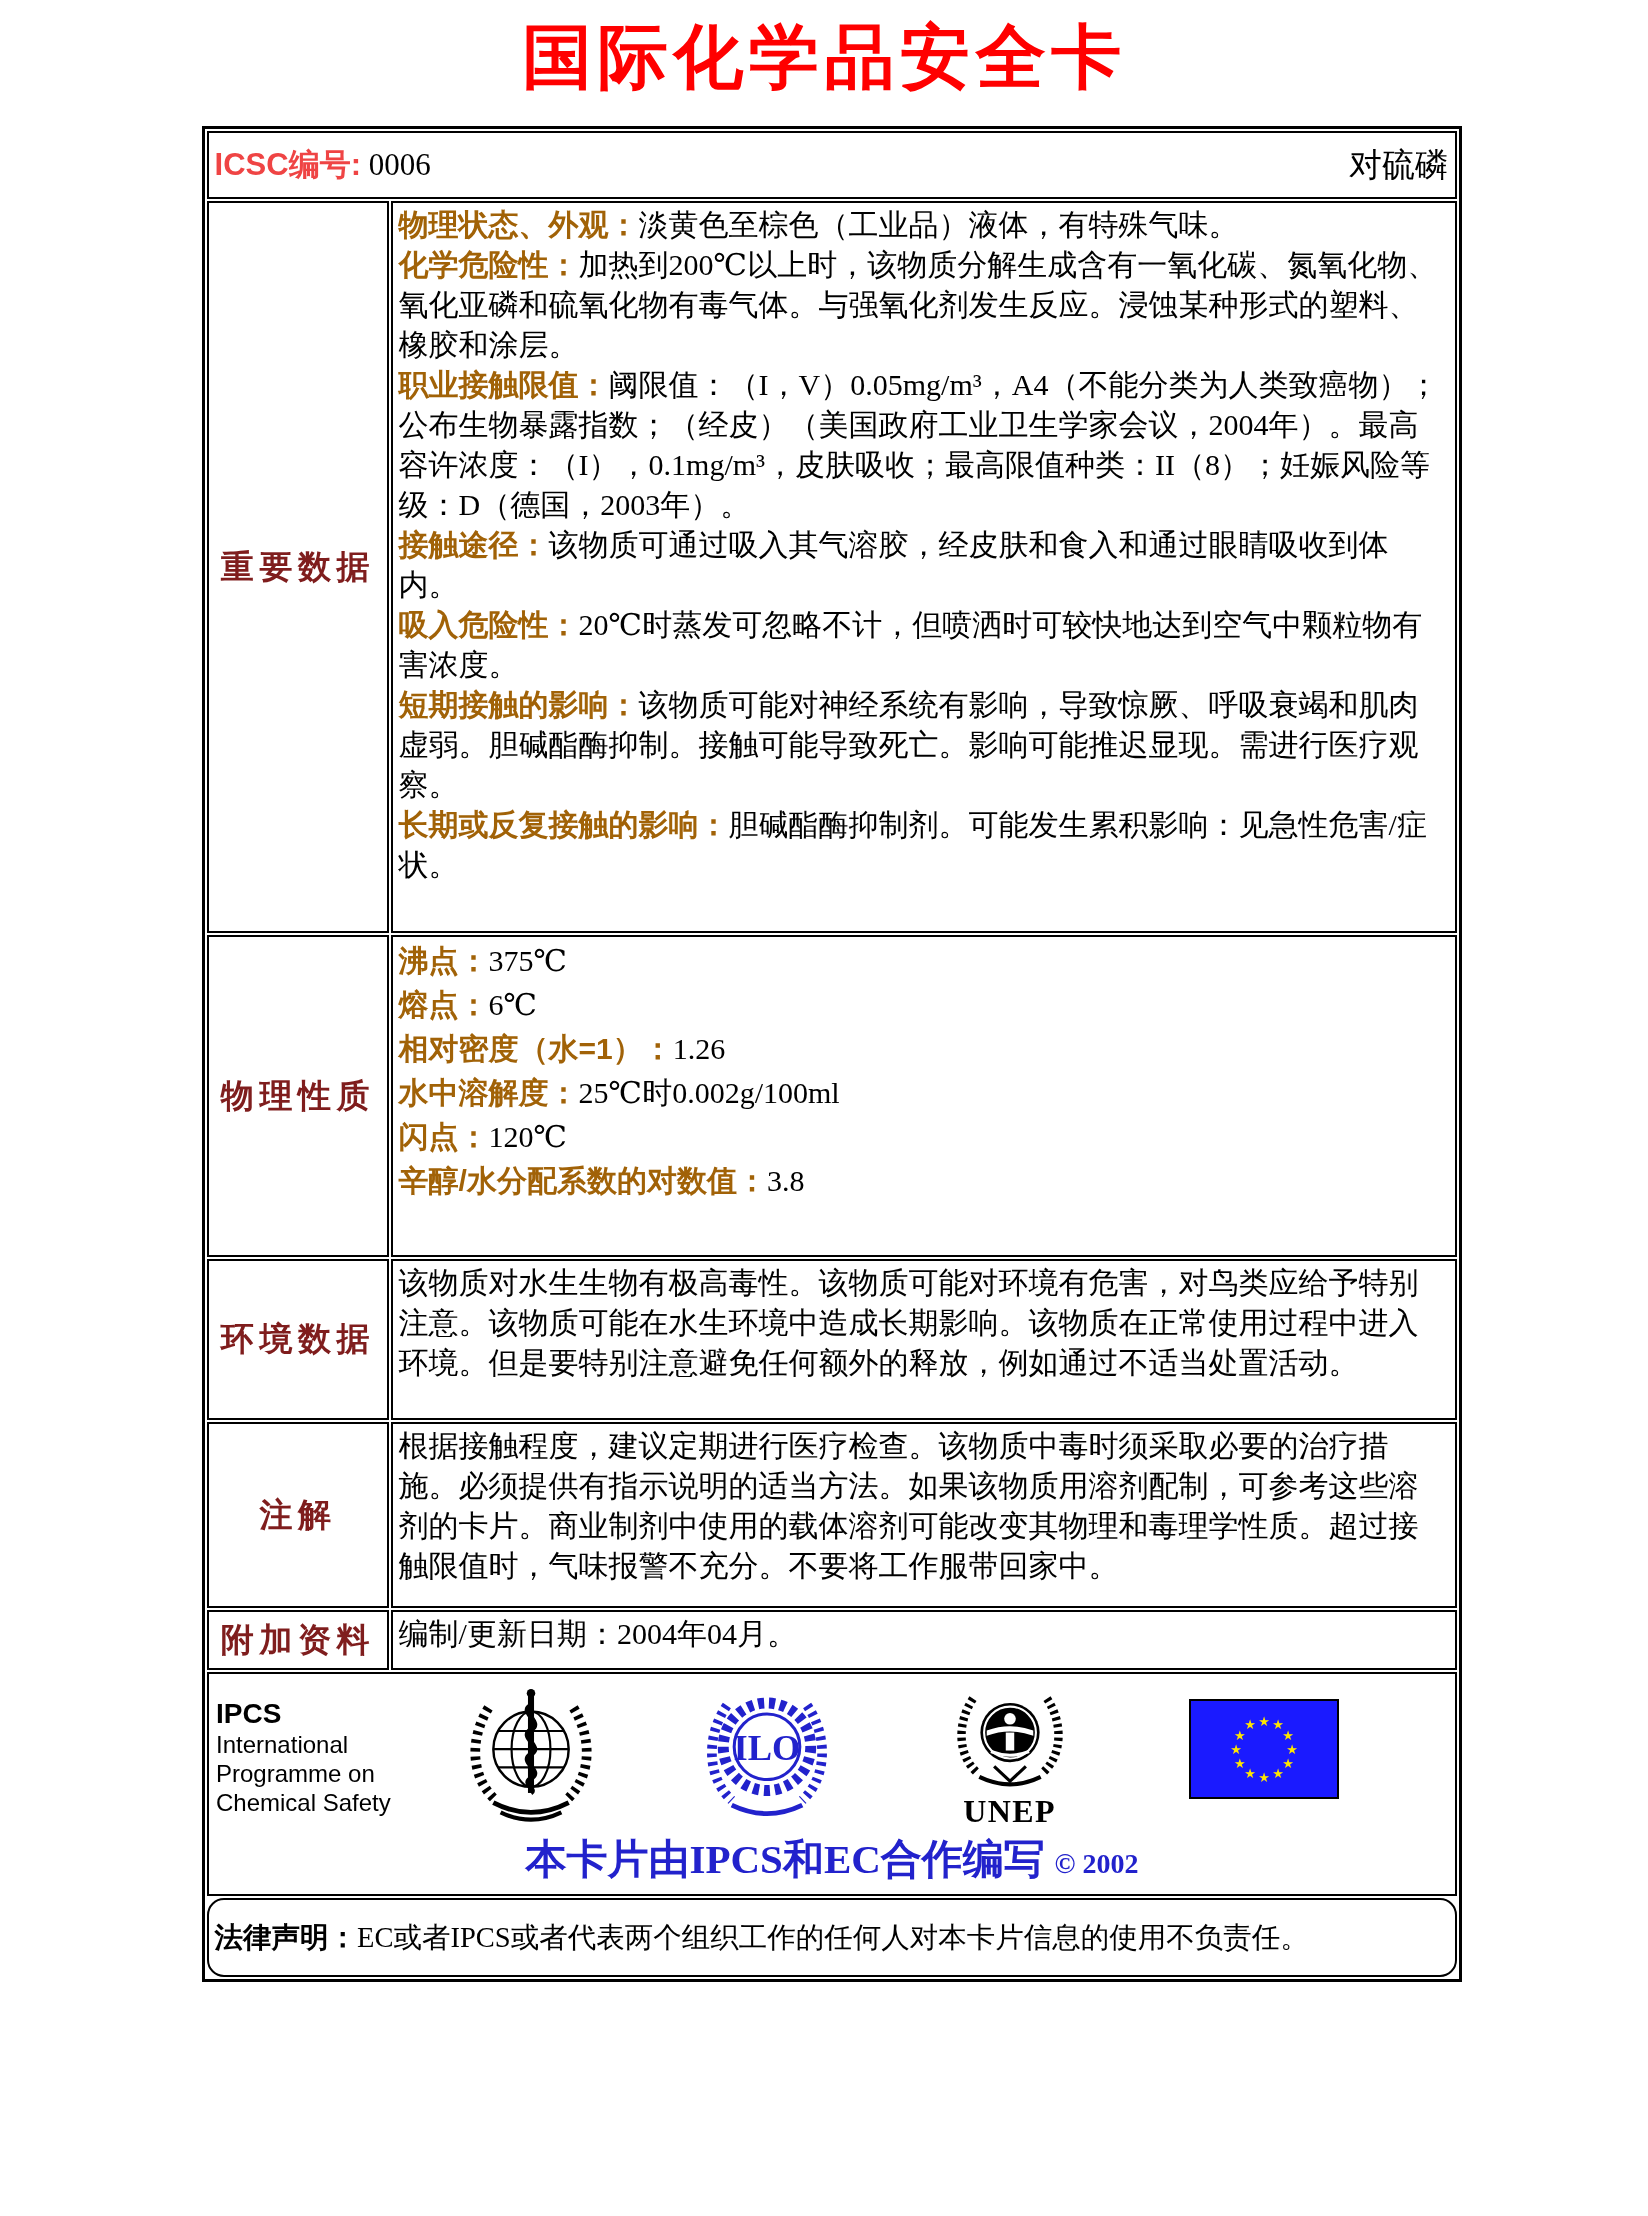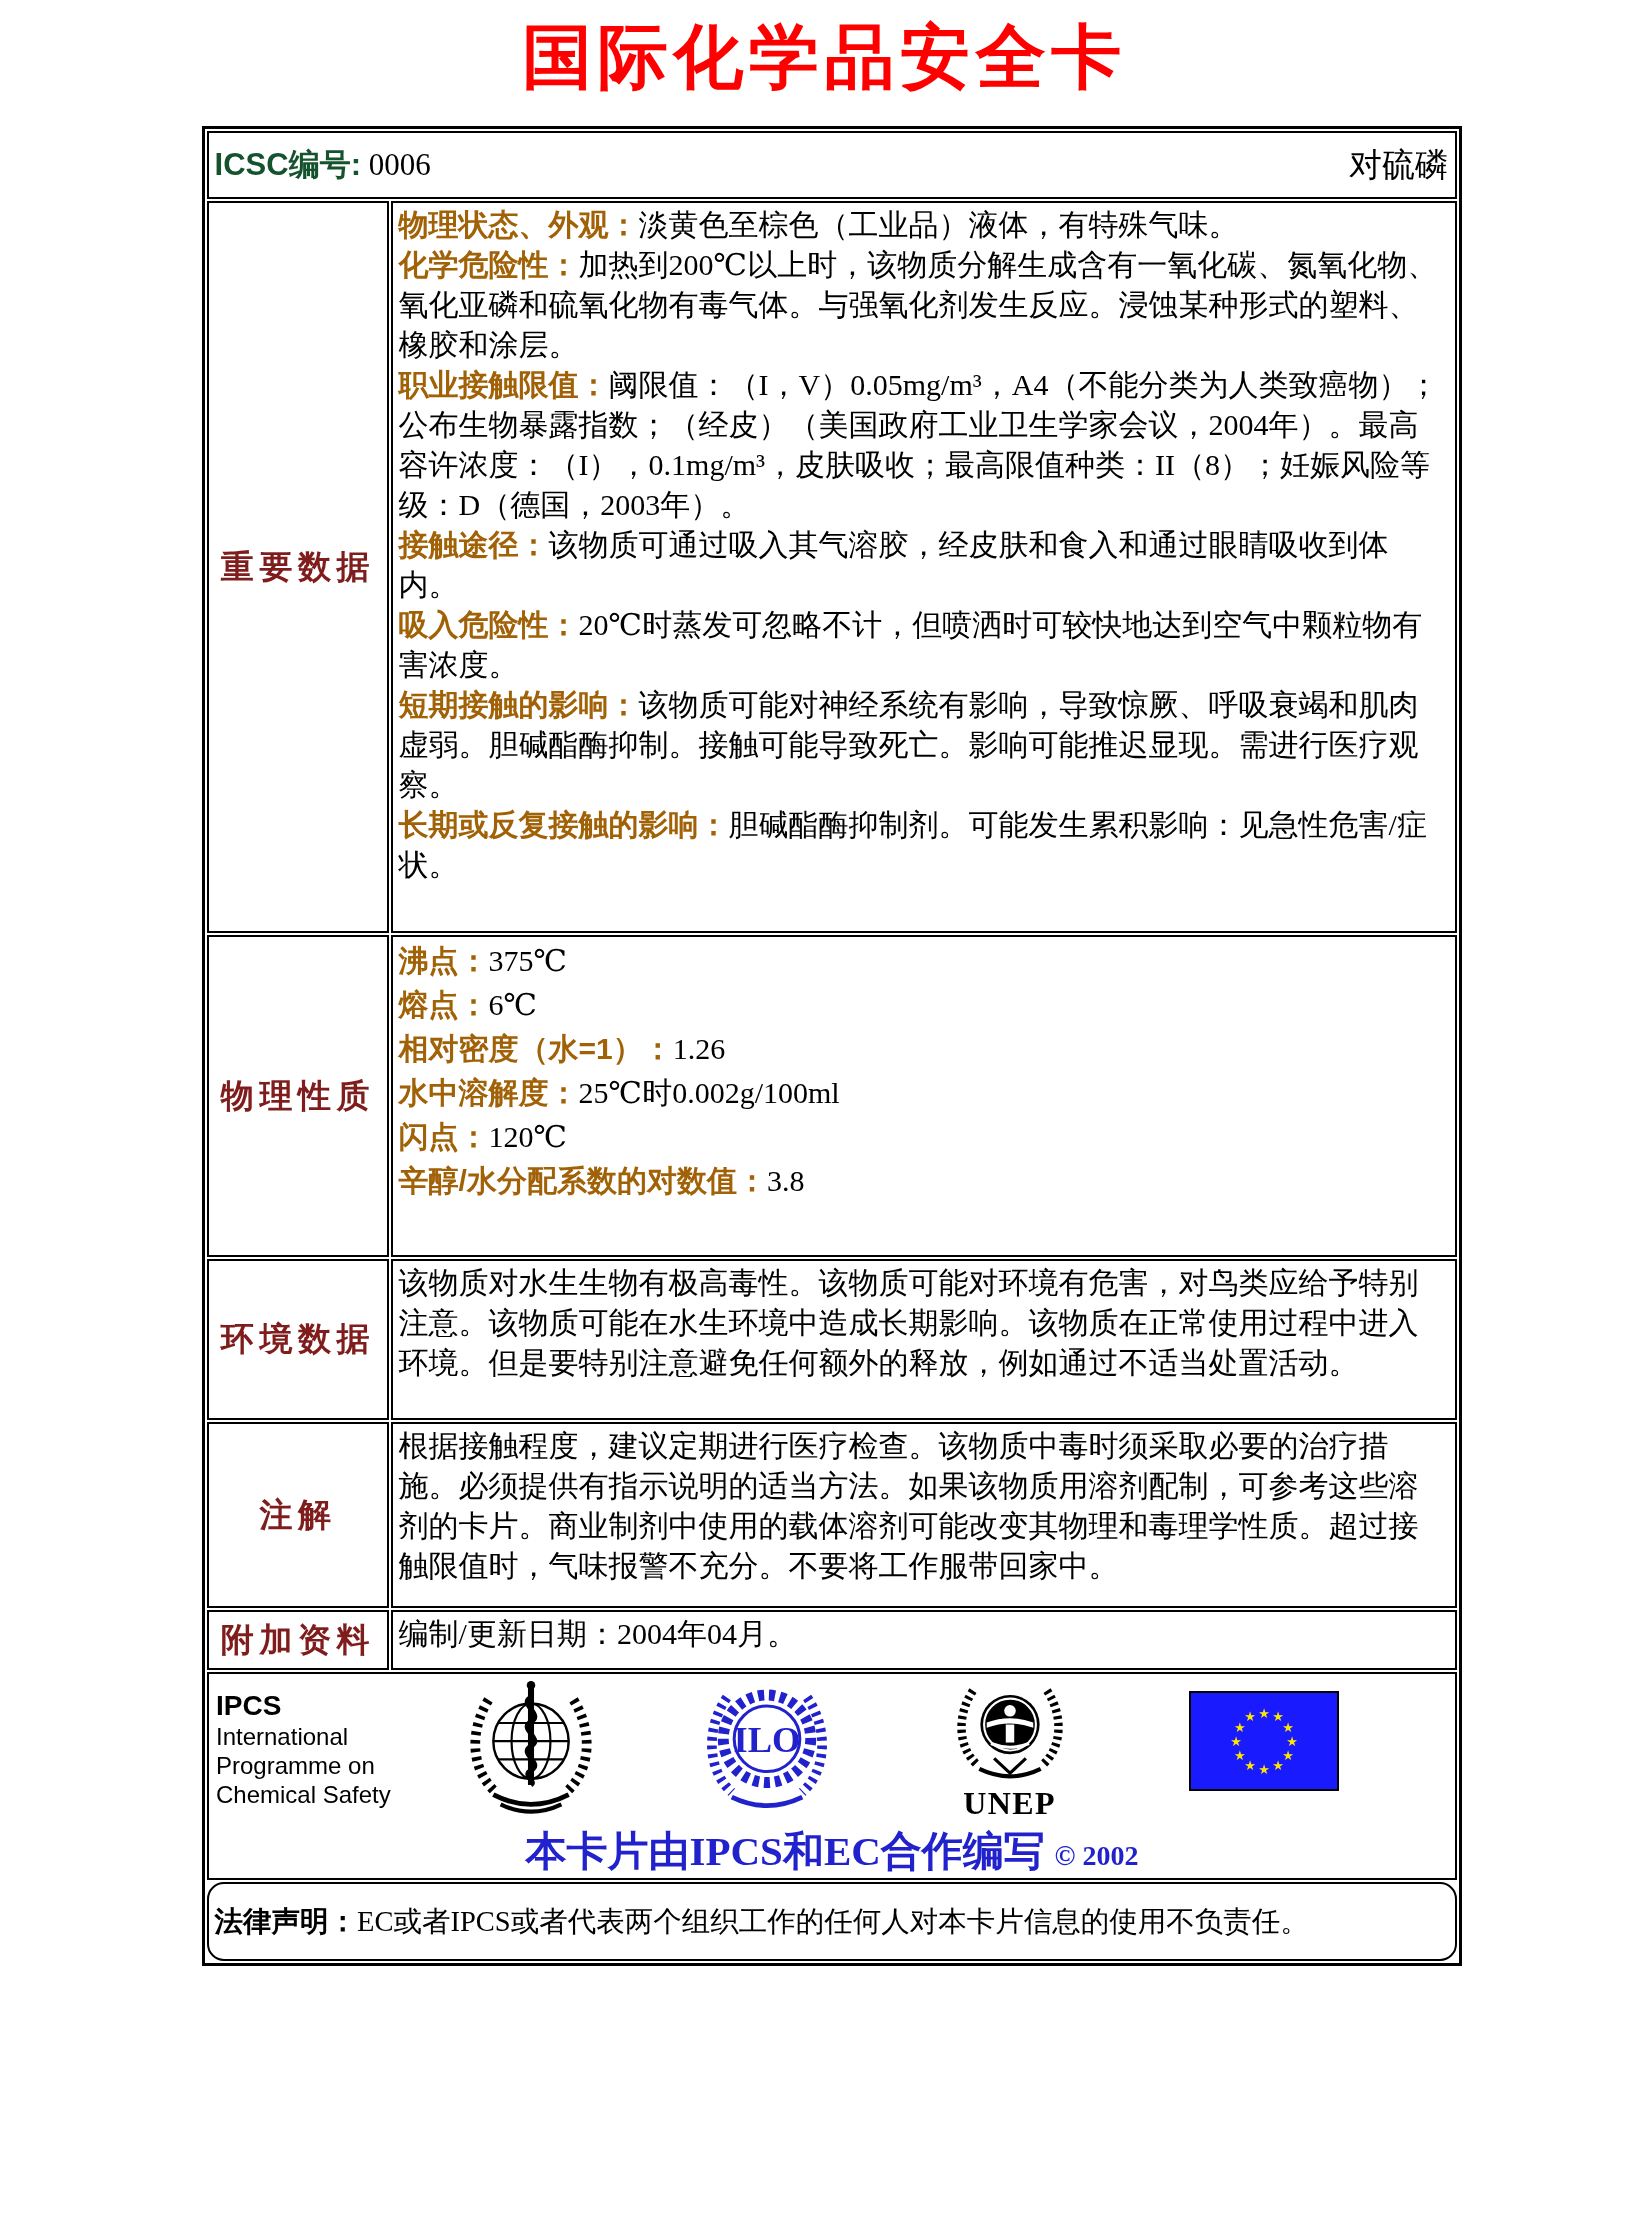--- a/index.html
+++ b/index.html
@@ -21,41 +21,41 @@
   td{
     border:2.1px solid #000;vertical-align:top;
     padding:2.1px 7px 2.1px 5.6px;font-size:30px;line-height:40px;
     overflow:hidden;
   }
   td.header-cell{
     height:60px;vertical-align:middle;
   }
   .hdr-flex{display:flex;justify-content:space-between;align-items:center;}
   .blue-term{
-    color:#14532d;font-weight:bold;
+    color:#ef4444;font-weight:bold;
     font-family:"Liberation Sans","DejaVu Sans",sans-serif;
   }
   .hdr-left{font-size:31px;}
   .hdr-right{font-size:33px;}
   td.label-cell{
     vertical-align:middle;text-align:center;padding:0;
     color:#7f1d1d;font-weight:bold;font-size:33px;letter-spacing:5.6px;
     font-family:"Liberation Sans","DejaVu Sans",sans-serif;
   }
   td.content-cell .term{
     color:#a16207;font-weight:bold;
     font-family:"Liberation Sans","DejaVu Sans",sans-serif;
   }
   td.cell-important{height:724px;}
   td.cell-physical{height:313px;}
   td.cell-physical .entry{line-height:44px;}
   td.cell-env{height:153px;}
   td.cell-notes{height:178px;margin-top:8px;}
   td.cell-additional{height:52px;}
-  td.logos-cell{height:174px;padding:4px 7px;}
+  td.logos-cell{height:174px;padding:12px 7px;}
   td.legal-cell{height:70px;vertical-align:middle;font-size:28.5px;line-height:35px;border-radius:17px;}
   .legal-label{
     font-weight:bold;font-family:"Liberation Sans","DejaVu Sans",sans-serif;
   }
   .logos-row{display:flex;align-items:flex-start;}
   .ipcs-block{
     width:188px;margin-top:11px;
     font-family:"Liberation Sans","DejaVu Sans",sans-serif;
     font-size:24px;line-height:29px;
   }

